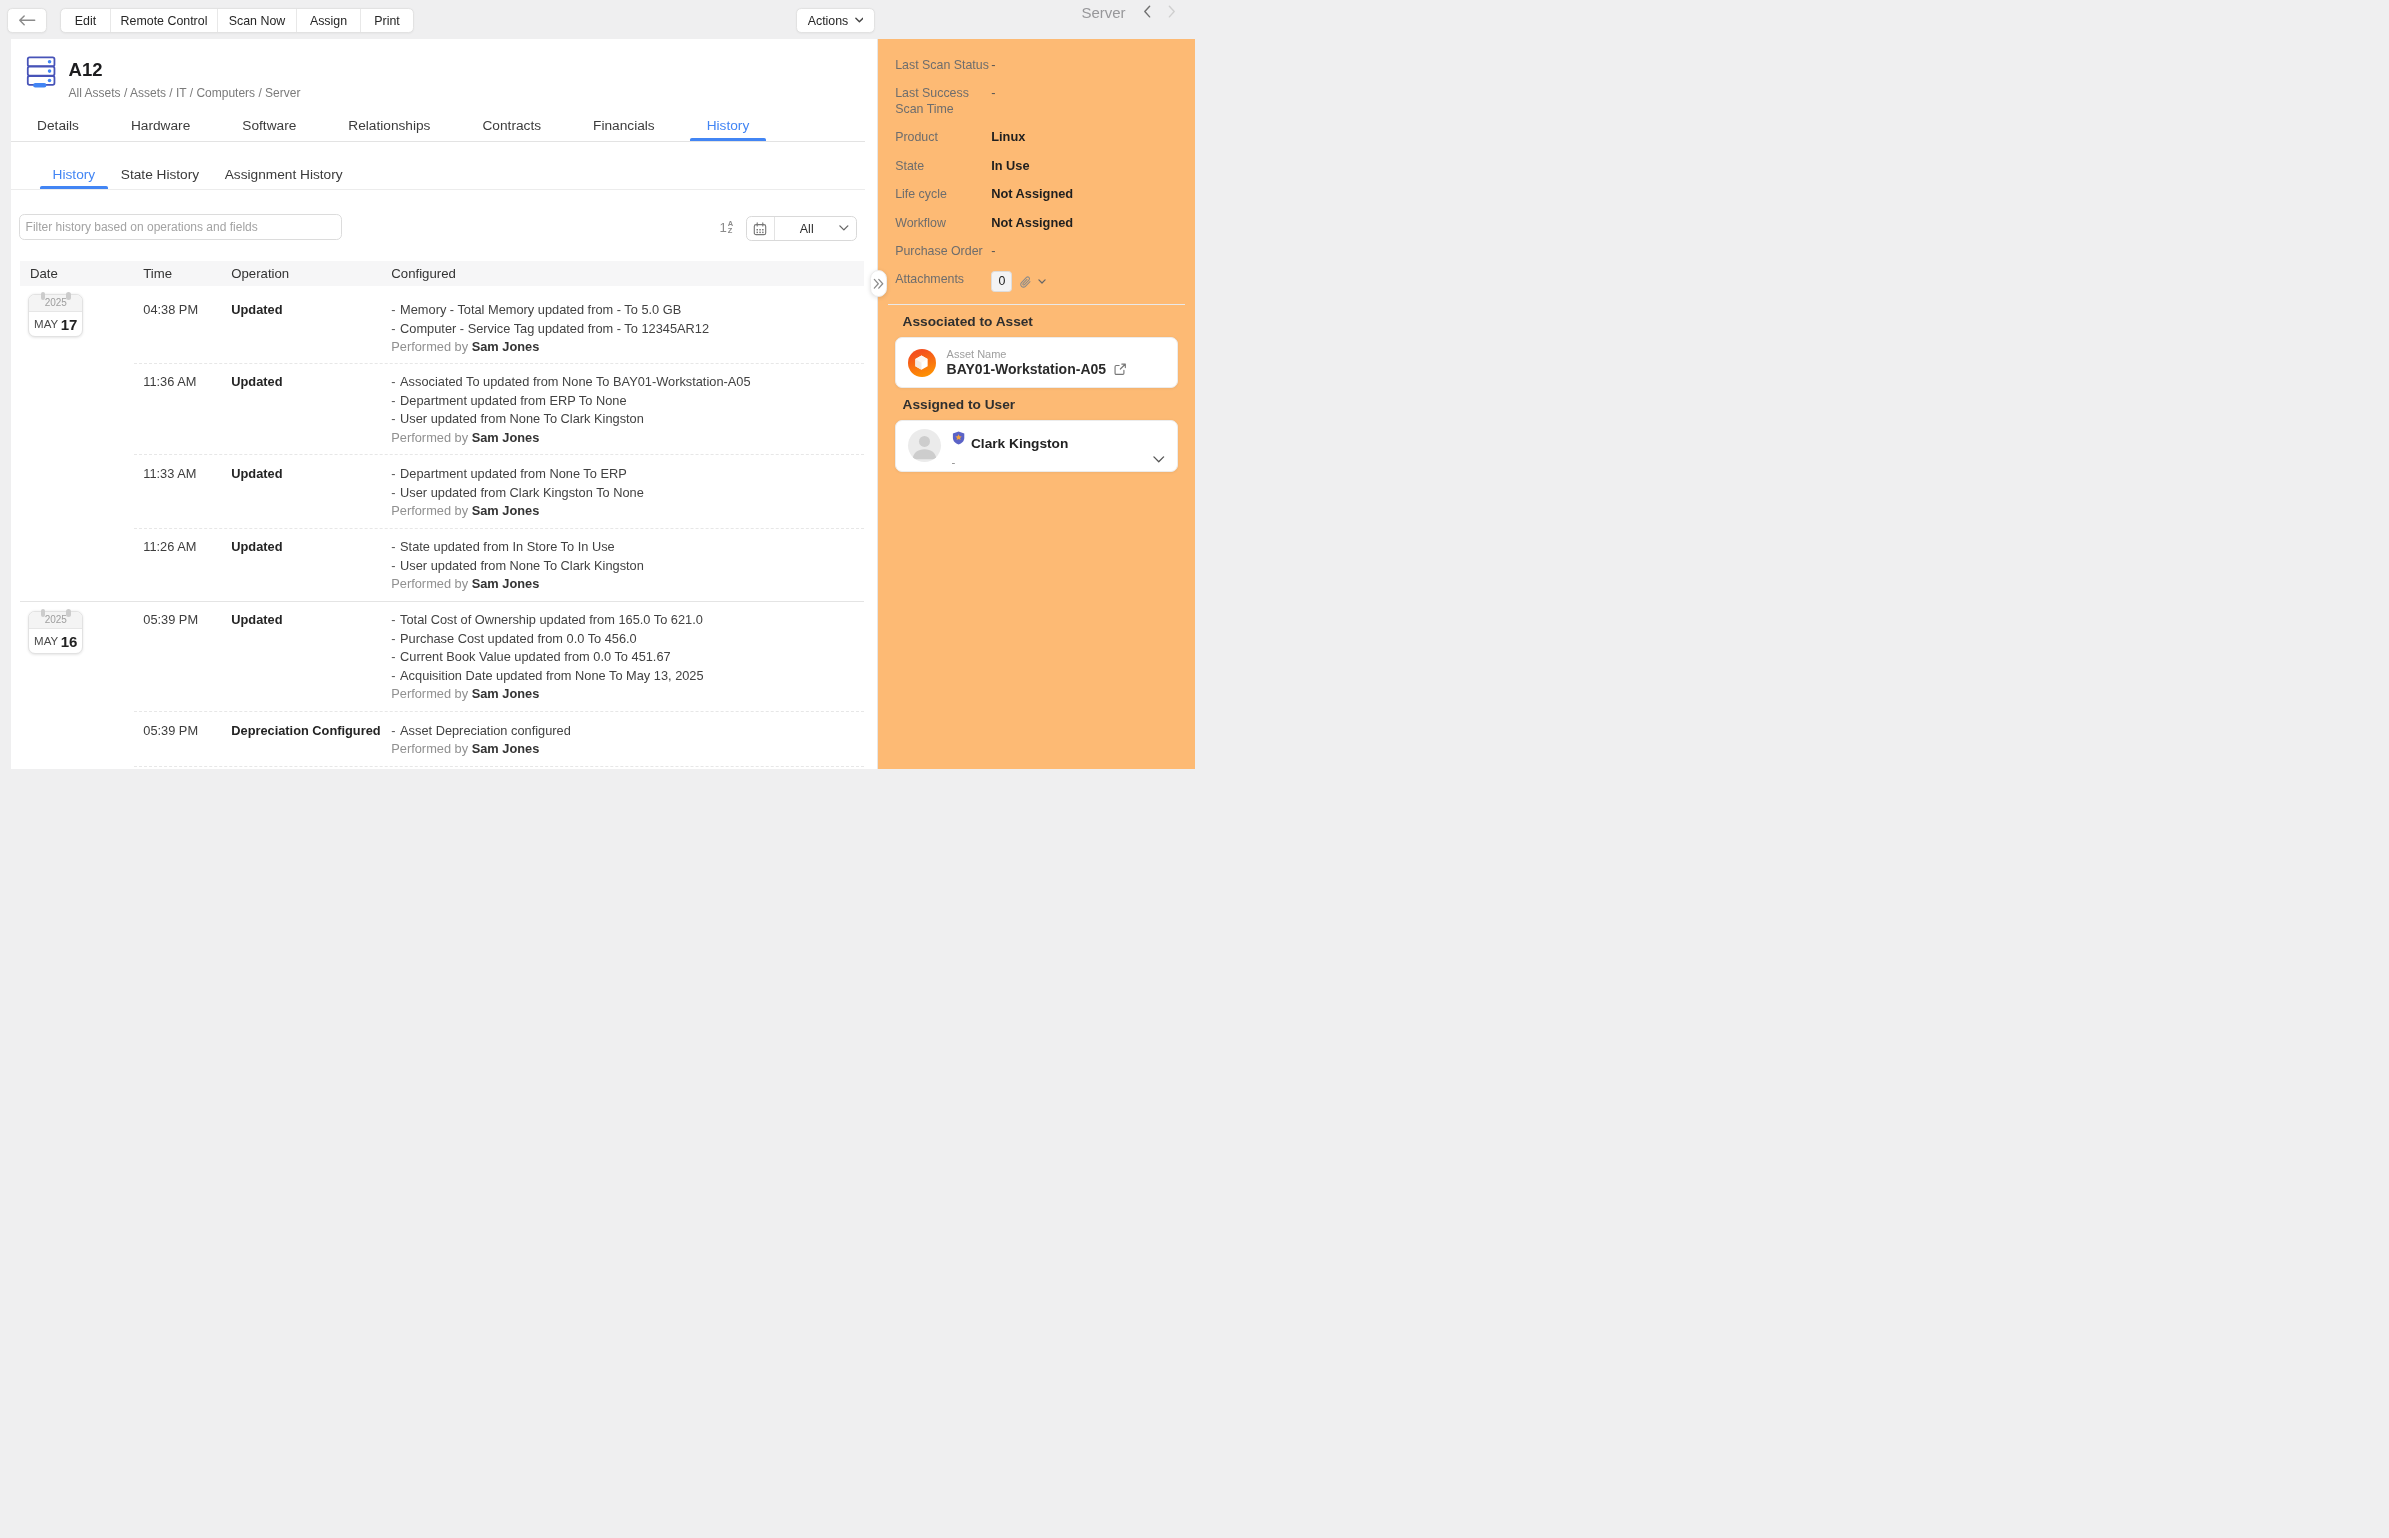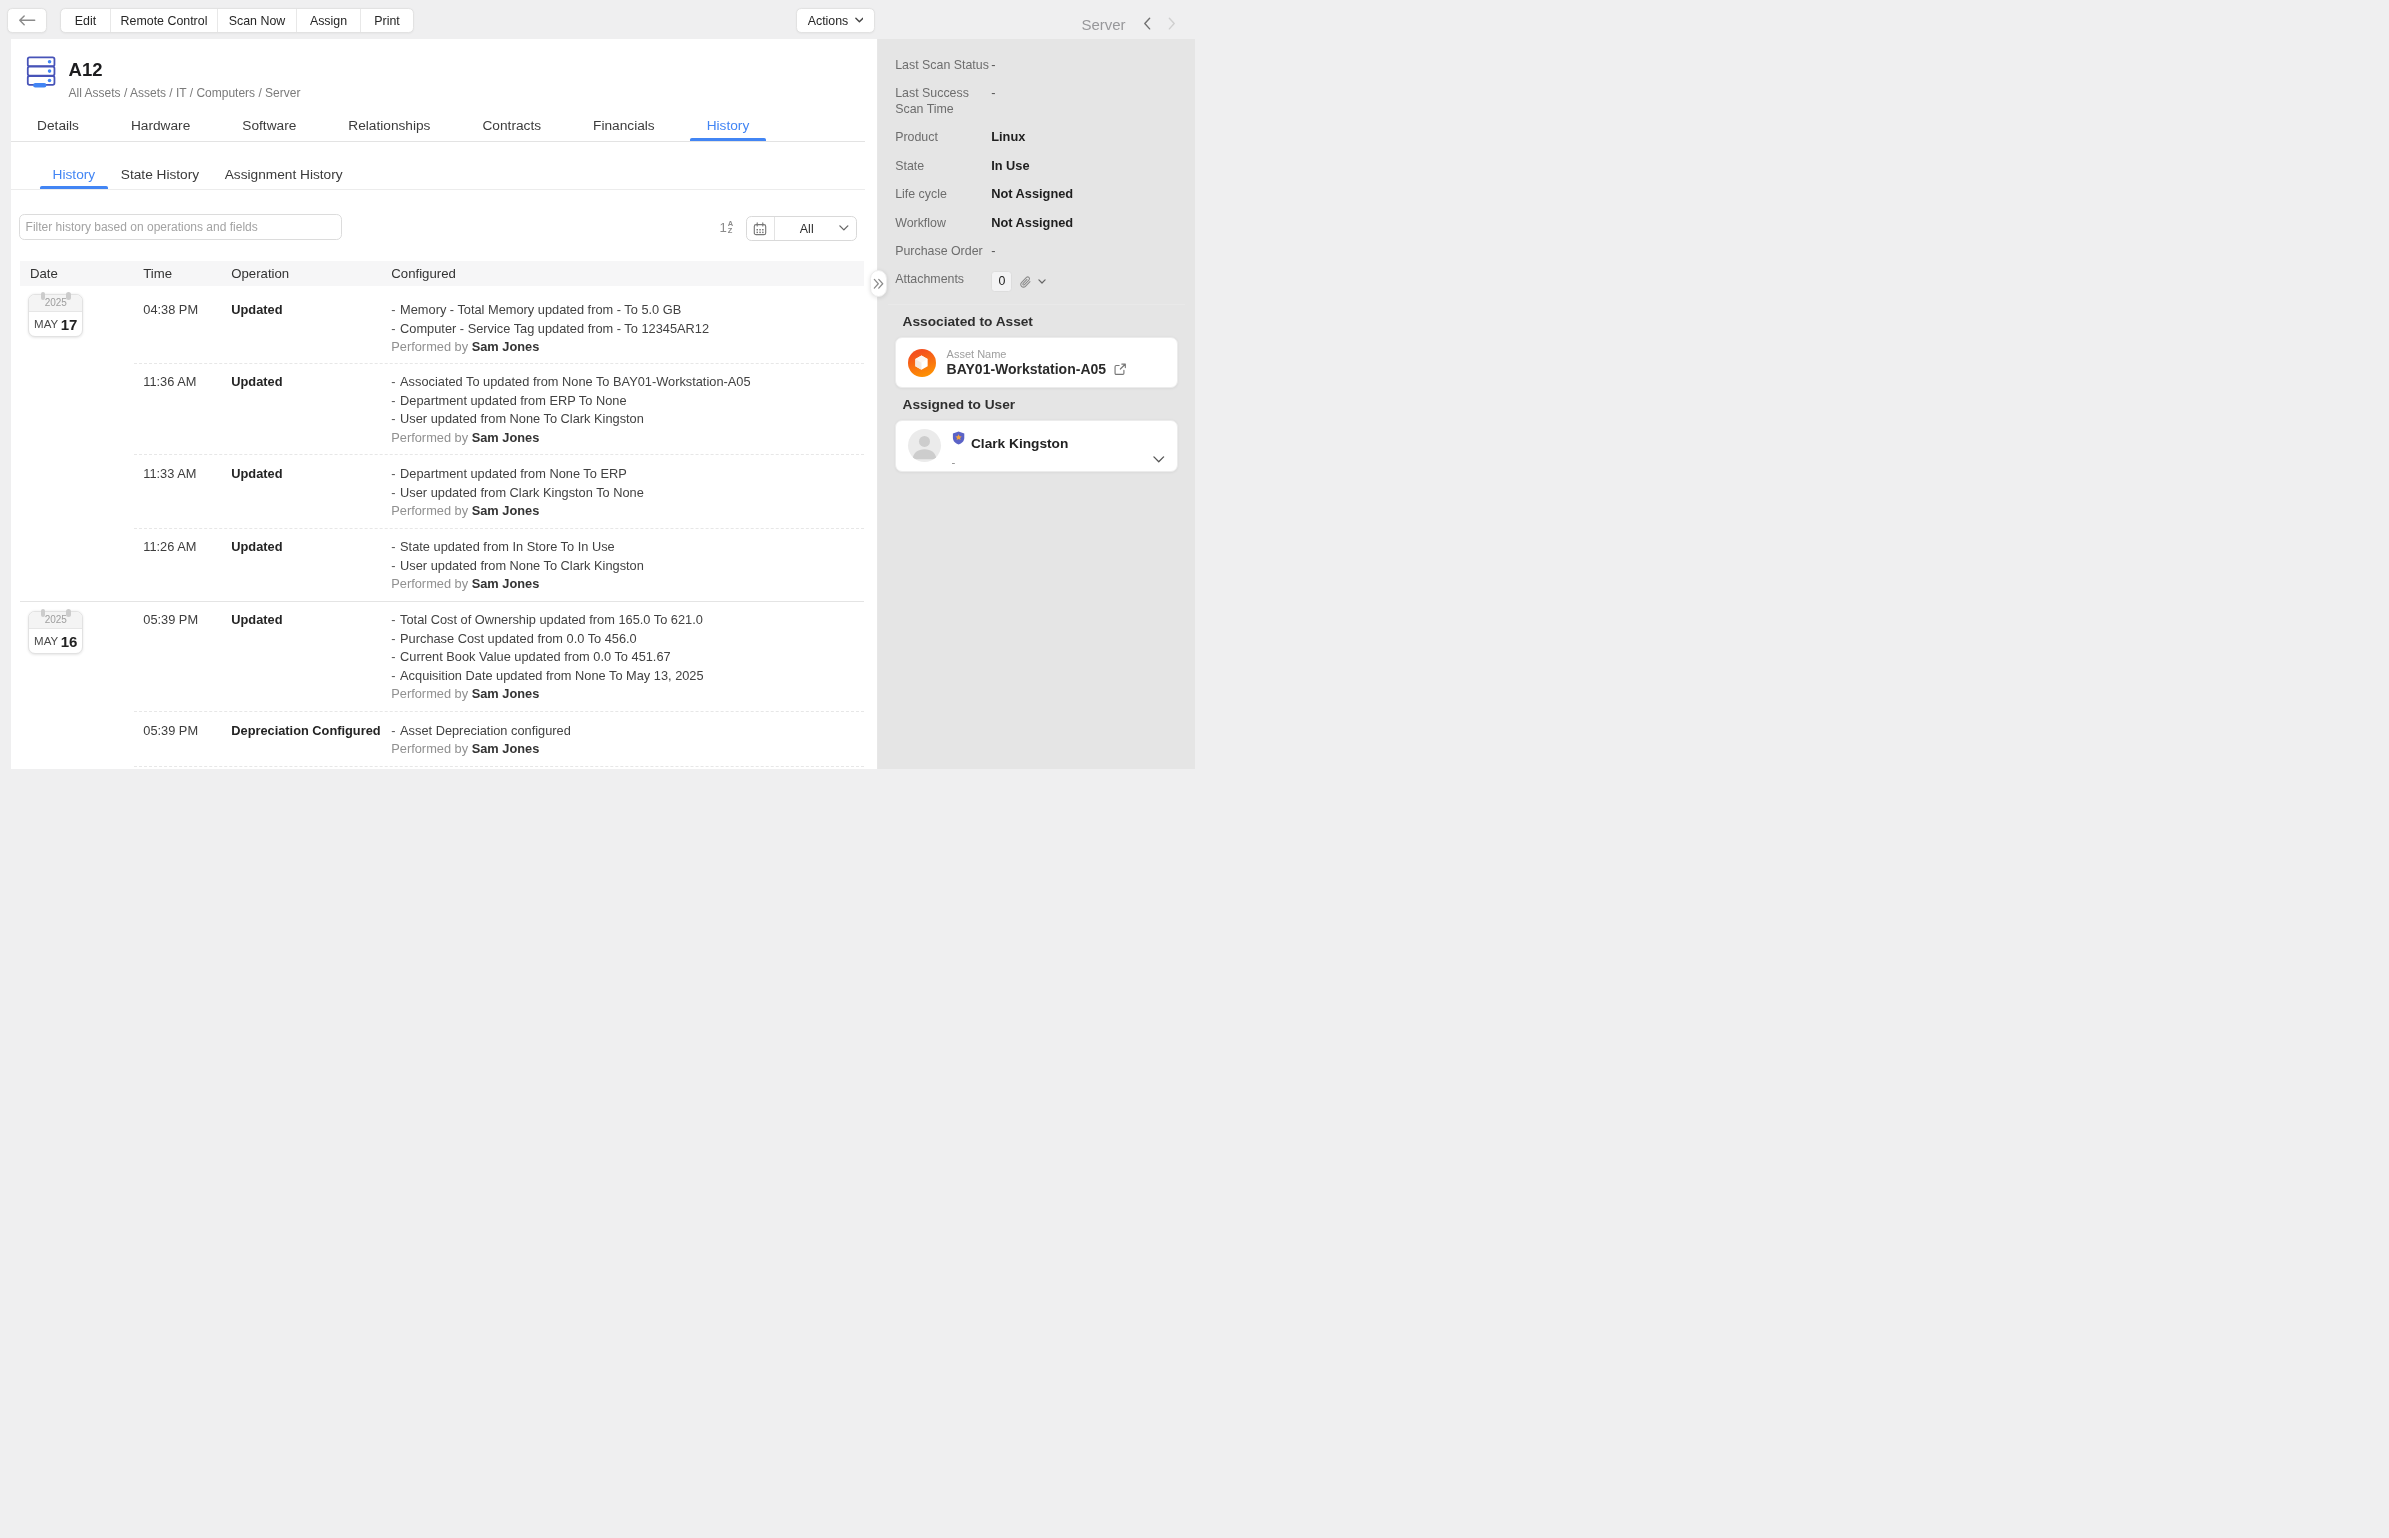--- a/index.html
+++ b/index.html
@@ -16,26 +16,26 @@
     box-shadow:0 0.9px 1.8px rgba(0,0,0,.04);cursor:pointer;box-sizing:border-box;}
   .btn-group{position:absolute;left:60px;top:8px;height:25px;display:flex;background:#fff;
     border:0.9px solid #e2e2e2;border-radius:5.3px;box-shadow:0 0.9px 1.8px rgba(0,0,0,.04);box-sizing:border-box;}
   .btn-group .tbtn{display:flex;align-items:center;justify-content:center;font-size:12.4px;color:#262626;
     font-weight:500;cursor:pointer;border-left:0.9px solid #e8e8e8;padding:0;box-sizing:border-box;}
   .btn-group .tbtn:first-child{border-left:none;}
   .w-edit{width:49px}.w-rc{width:107px}.w-sn{width:79px}.w-as{width:64px}.w-pr{width:53px}
   .actions-btn{position:absolute;left:796px;top:8px;width:79px;height:25px;background:#fff;
     border:0.9px solid #e2e2e2;border-radius:5.3px;display:flex;align-items:center;justify-content:center;gap:6.2px;
     font-size:12.4px;color:#262626;font-weight:500;box-shadow:0 0.9px 1.8px rgba(0,0,0,.04);cursor:pointer;box-sizing:border-box;}
-  .server-nav{position:absolute;right:19.4px;top:12px;height:24px;display:flex;align-items:center;gap:17px;}
+  .server-nav{position:absolute;right:19.4px;top:0;height:24px;display:flex;align-items:center;gap:17px;}
   .server-nav .nav-title{font-size:15px;color:#97979a;}
   
   .panel{position:absolute;top:39px;left:10.6px;right:0;bottom:0;background:#fff;}
   .main{position:absolute;left:0;top:0;width:866px;bottom:0;border-right:0.9px solid #e7e7e7;box-sizing:content-box;}
-  .sidebar{position:absolute;left:867px;right:0;top:0;bottom:0;background:#e5e5e5;}
+  .sidebar{position:absolute;left:867px;right:0;top:0;bottom:0;background:#fdba74;}
   .collapse-pill{position:absolute;left:859px;top:231px;width:17.6px;height:26.5px;background:#fff;border:0.9px solid #ececec;
     border-radius:9.7px;box-shadow:0 0.9px 4.4px rgba(0,0,0,.12);display:flex;align-items:center;justify-content:center;z-index:6;cursor:pointer;box-sizing:border-box;}
   
   .asset-ico-wrap{position:absolute;left:15px;top:17px;}
   .asset-head{position:absolute;left:58px;top:19.4px;}
   .asset-title{font-size:18.5px;font-weight:700;color:#1d1d1f;margin:0;line-height:23px;}
   .breadcrumb{font-size:12px;color:#7a7a7a;margin-top:4.4px;}
   
   .tabs{position:absolute;left:0;top:67px;width:854px;height:36px;border-bottom:0.9px solid #e3e3e3;
     display:flex;gap:52px;padding-left:26.5px;box-sizing:border-box;}

